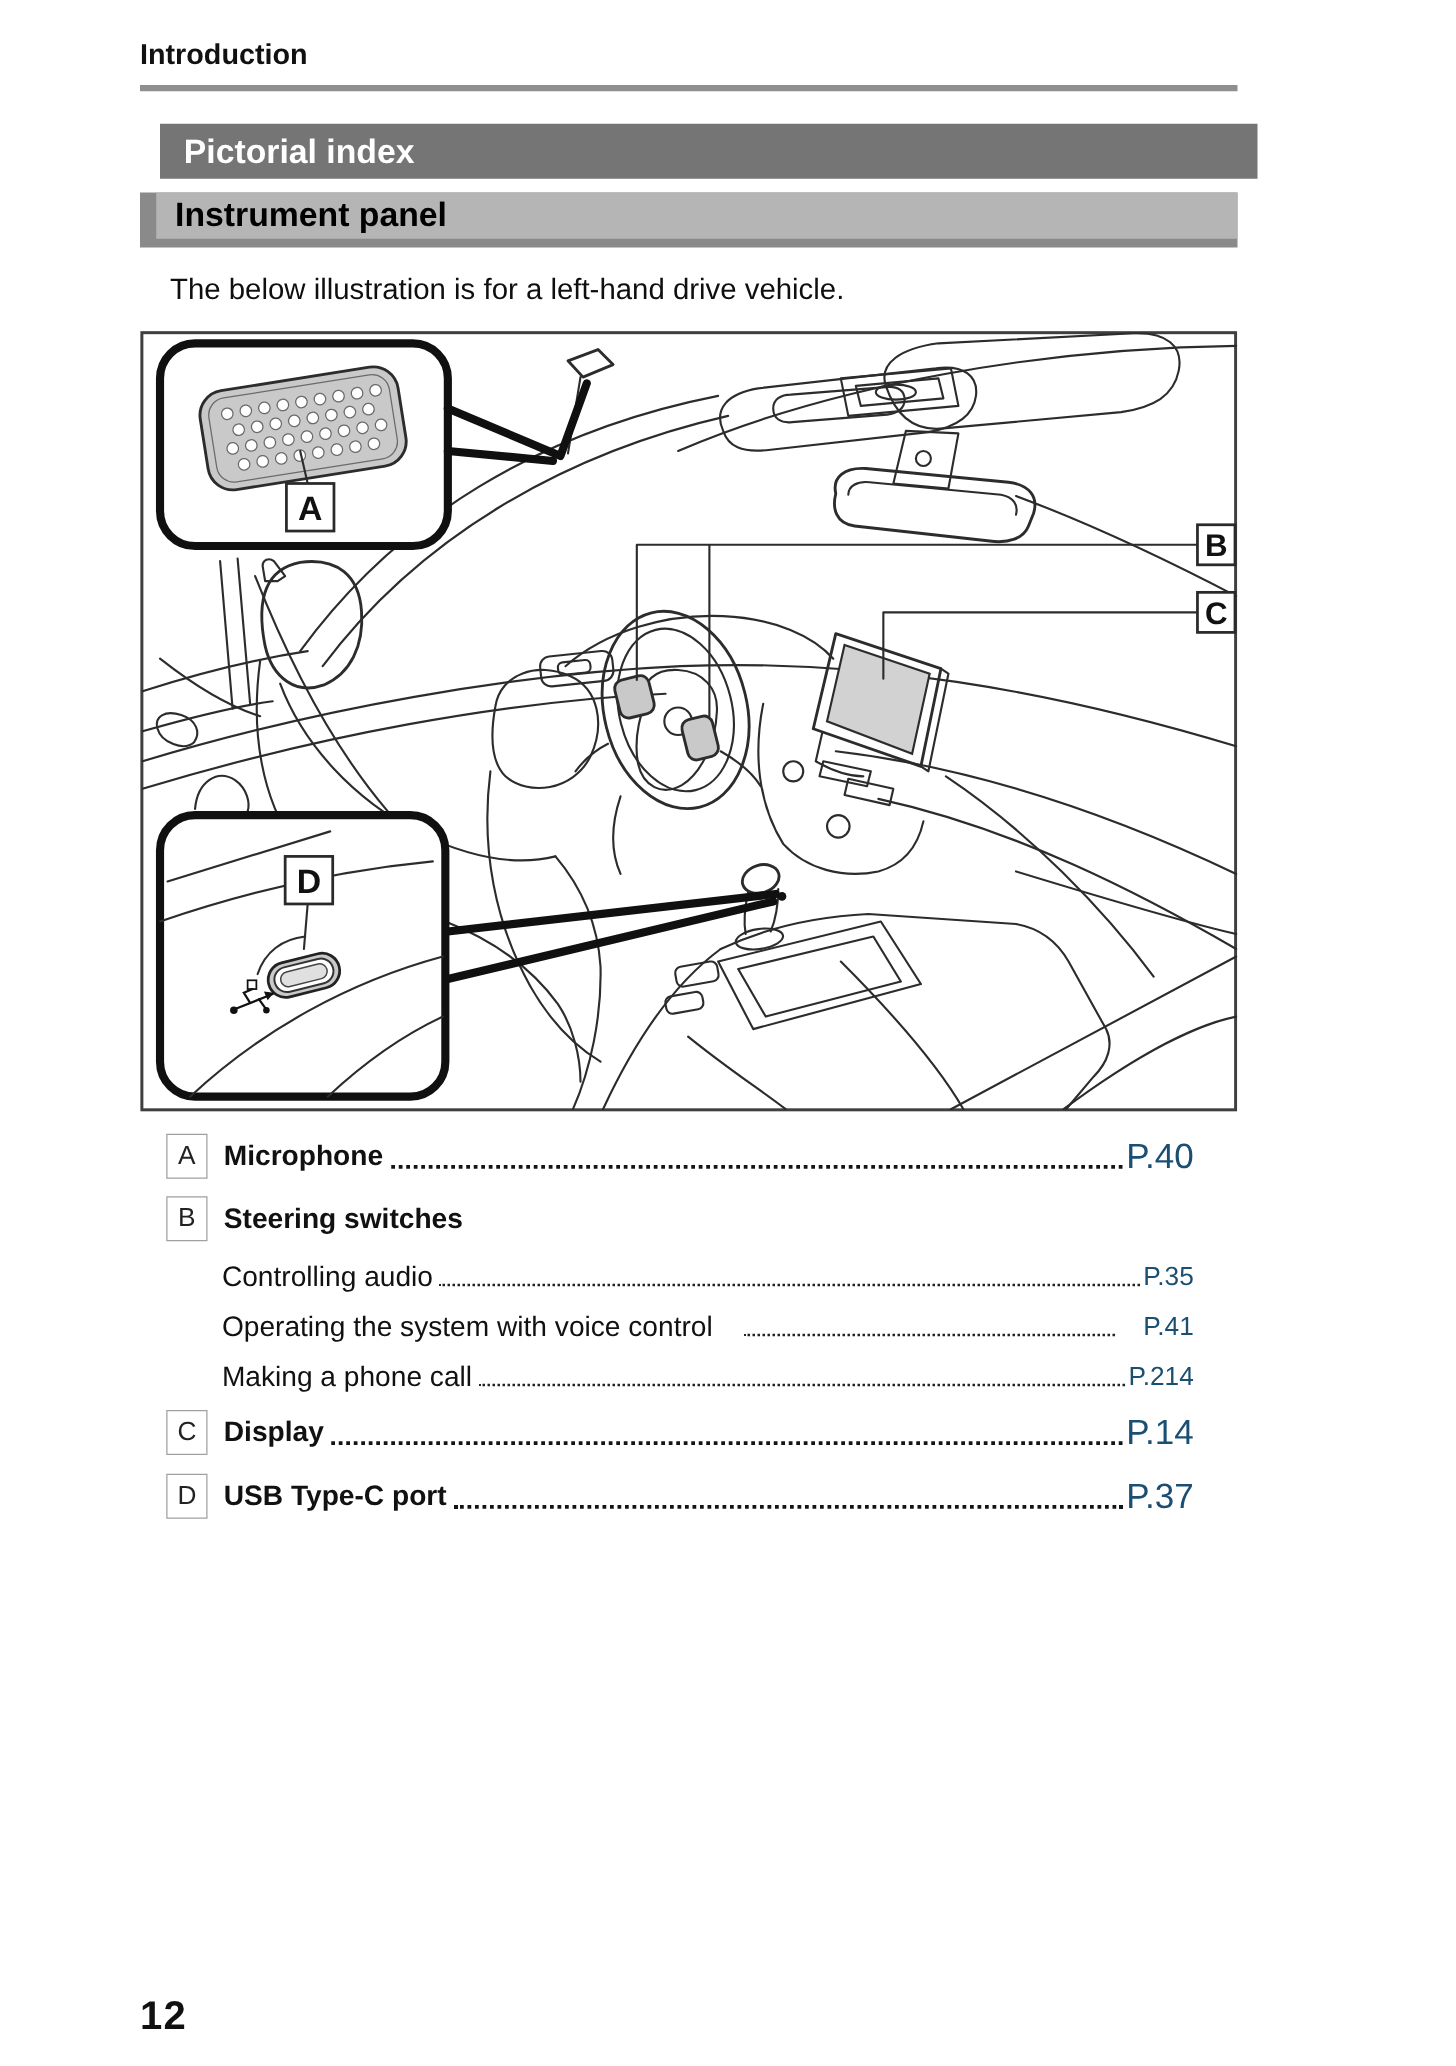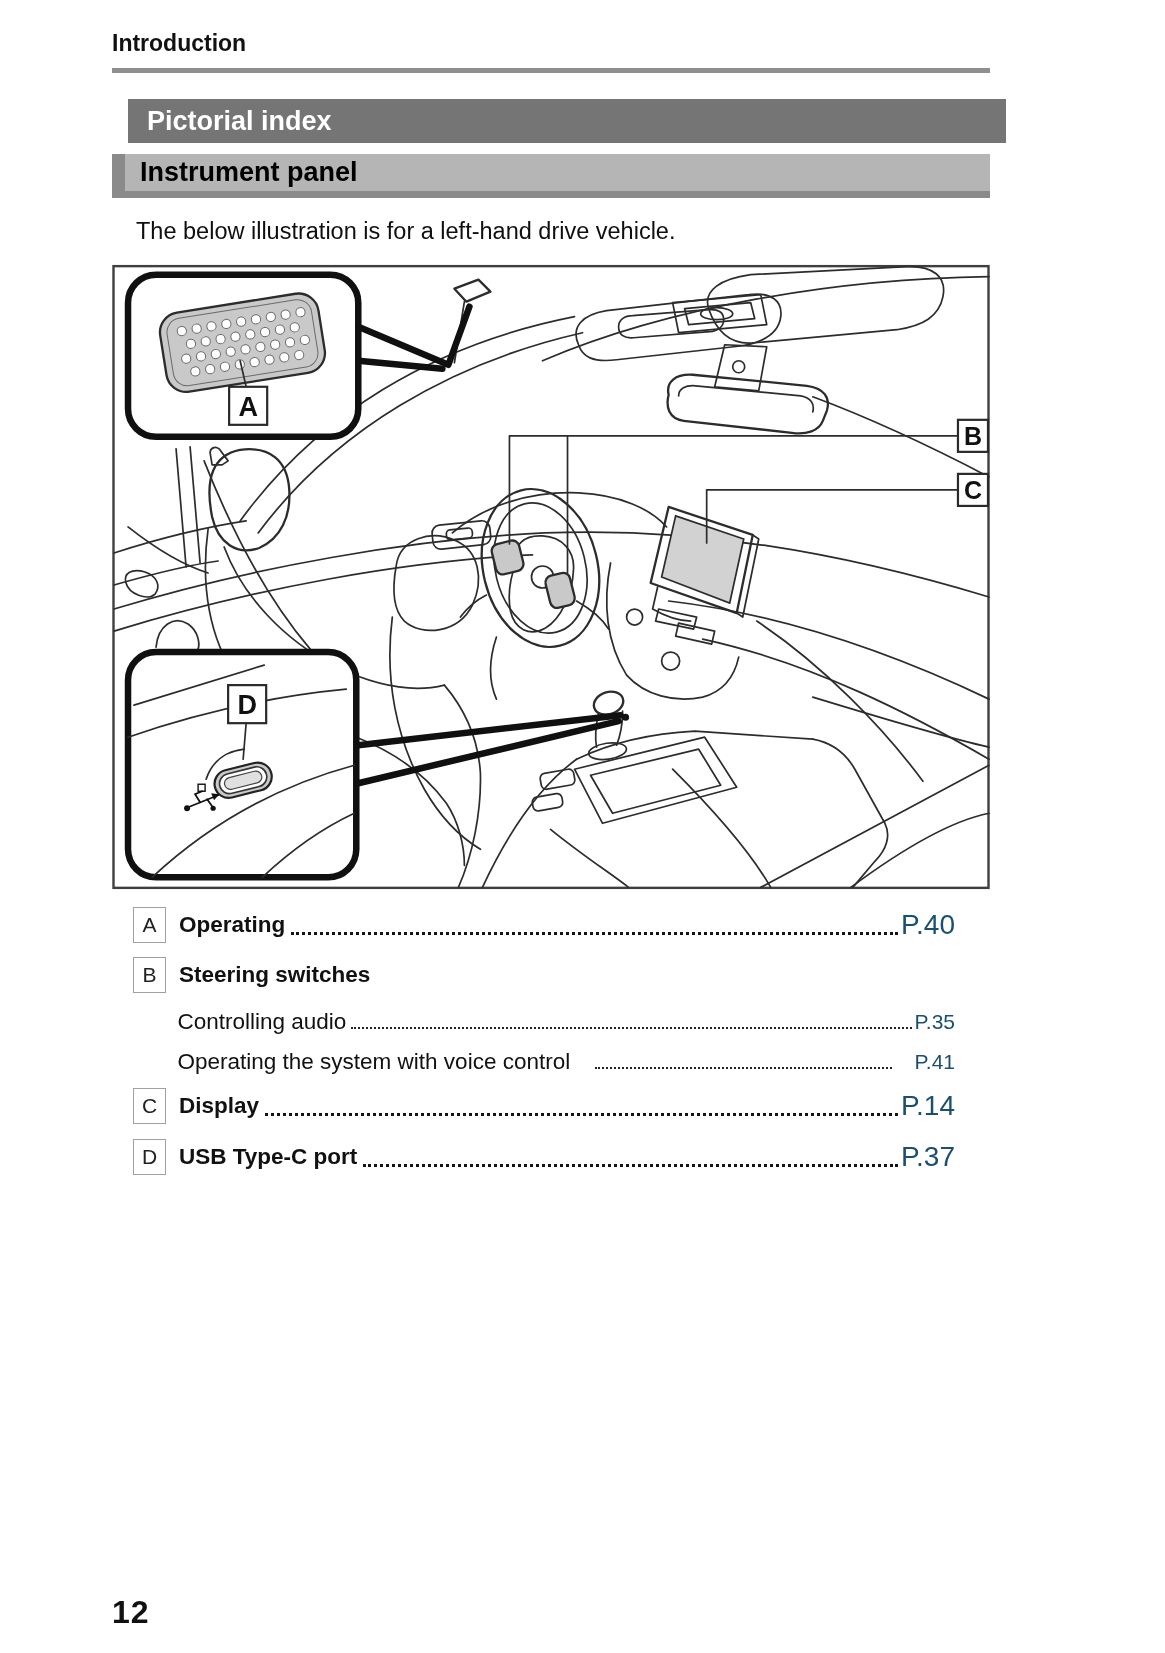--- a/index.html
+++ b/index.html
@@ -257,37 +257,42 @@
   <rect class="lblbox" x="845" y="155" width="30" height="32"></rect>
   <text class="lbltxt" x="860" y="180" font-size="25">B</text>
   <rect class="lblbox" x="845" y="209" width="30" height="32"></rect>
   <text class="lbltxt" x="860" y="234" font-size="25">C</text>
 </svg>
 </div>
 
 <div class="abs" id="index">
   <div class="row row-a">
     <div class="letterbox">A</div>
-    <span class="main-label">Operating</span>
+    <span class="main-label">Microphone</span>
     <span class="dots"></span>
     <span class="pref">P.40</span>
   </div>
   <div class="row row-b">
     <div class="letterbox">B</div>
     <span class="main-label">Steering switches</span>
   </div>
   <div class="row row-sub1">
     <span class="sub-label sub-indent">Controlling audio</span>
     <span class="dots-sub"></span>
     <span class="pref-sub">P.35</span>
   </div>
   <div class="row row-sub2">
     <span class="sub-label sub-indent">Operating the system with voice control</span>
     <span class="dots-sub"></span>
     <span class="pref-sub">P.41</span>
+  </div>
+  <div class="row row-sub3">
+    <span class="sub-label sub-indent">Making a phone call</span>
+    <span class="dots-sub"></span>
+    <span class="pref-sub">P.214</span>
   </div>
   <div class="row row-c">
     <div class="letterbox">C</div>
     <span class="main-label">Display</span>
     <span class="dots"></span>
     <span class="pref">P.14</span>
   </div>
   <div class="row row-d">
     <div class="letterbox">D</div>
     <span class="main-label">USB Type-C port</span>

